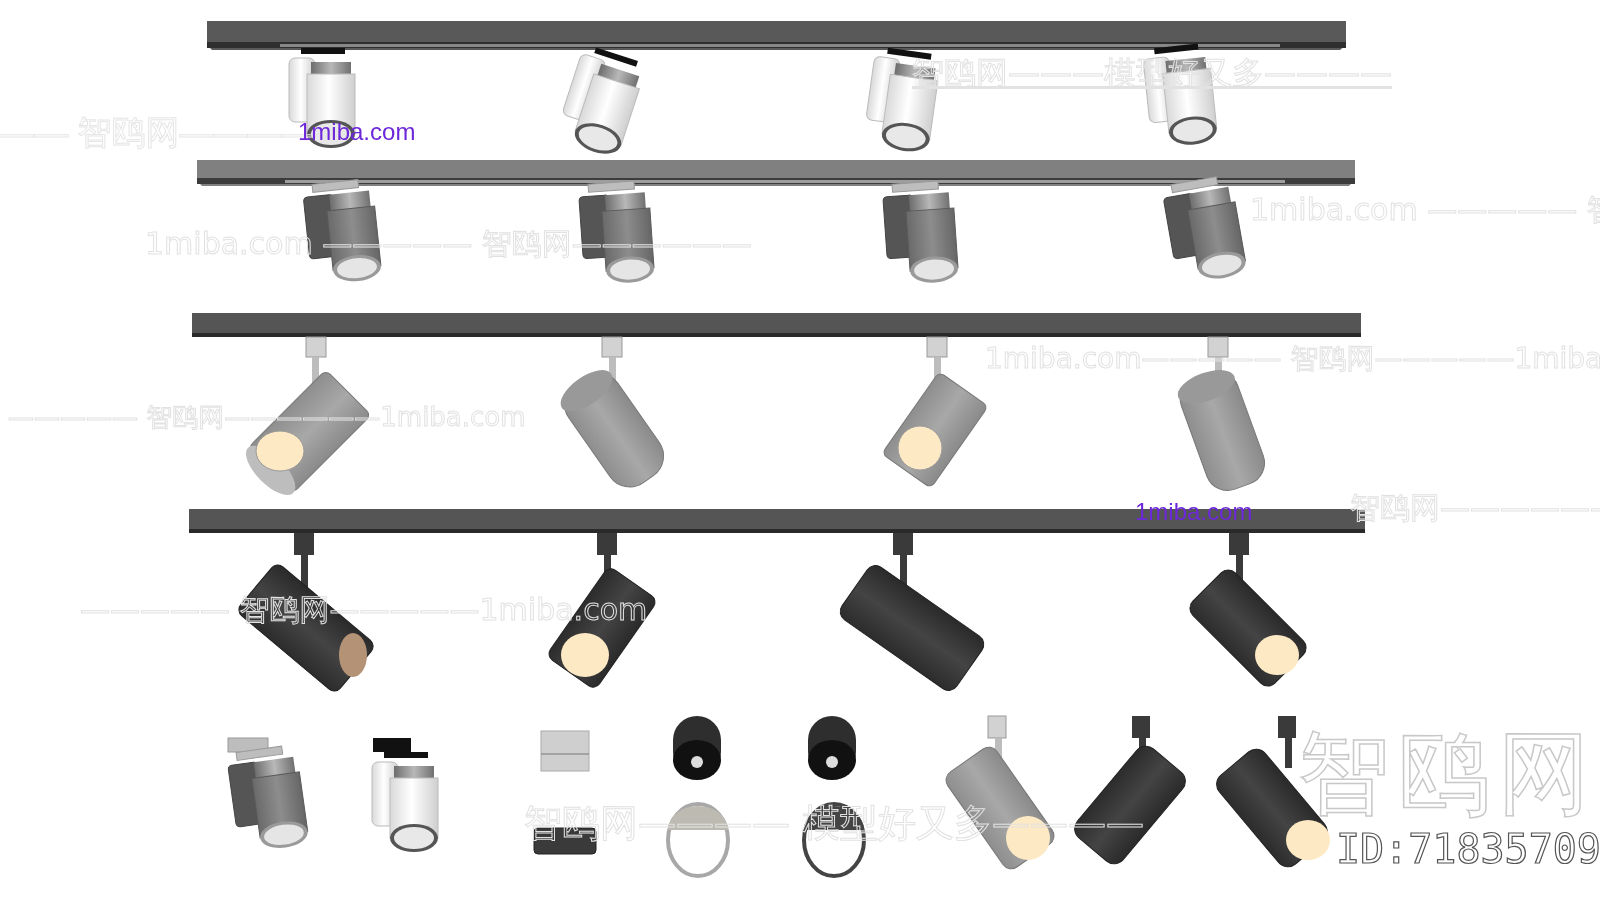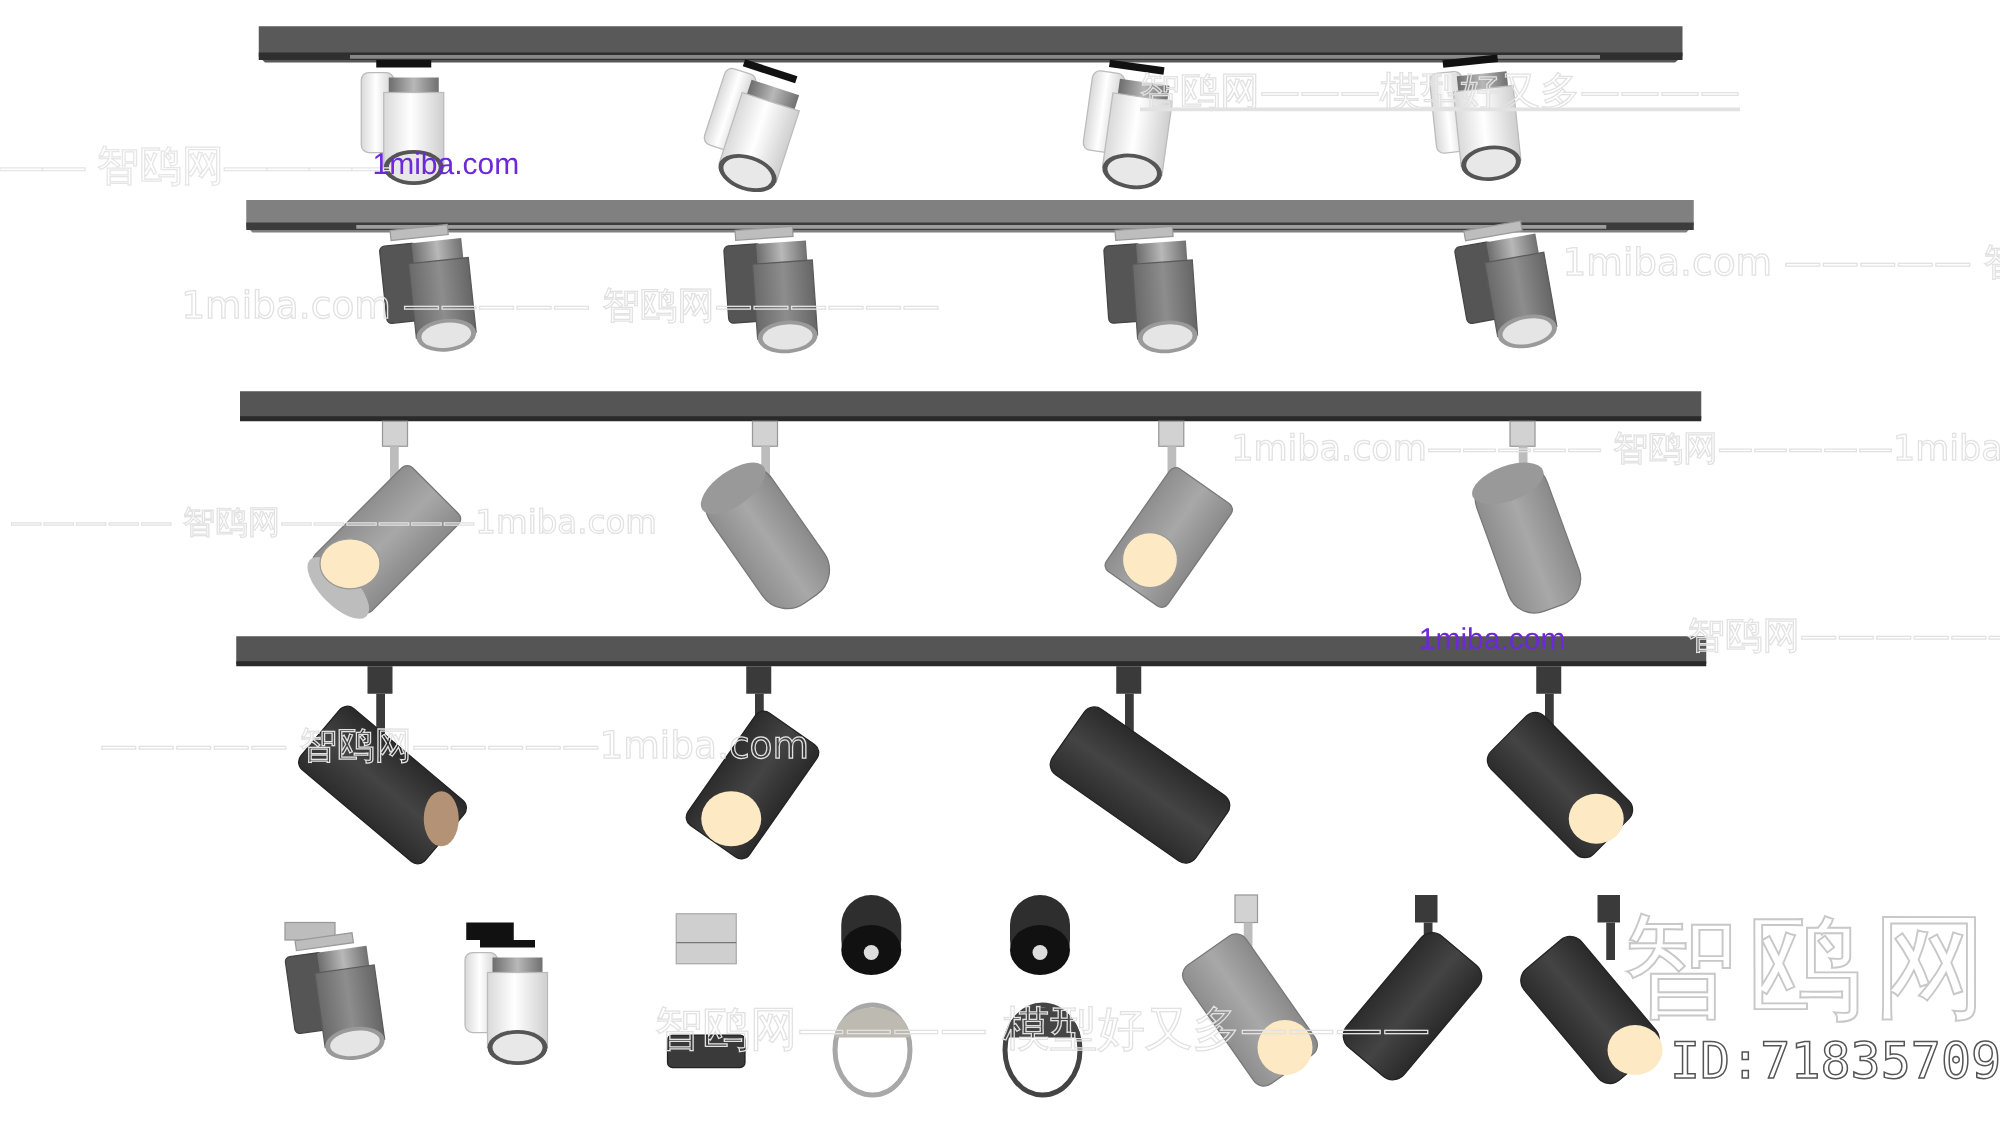--- a/index.html
+++ b/index.html
@@ -240,16 +240,16 @@
 
 <div class="wm-small" style="left:0;top:110px;font-size:34px;color:transparent;-webkit-text-stroke:1px #e6e6e6;">—— 智鸥网—————</div>
 <div class="wm-small" style="left:298px;top:118px;">1miba.com</div>
 <div class="wm" style="left:912px;top:52px;font-size:32px;text-decoration:underline;">智鸥网———模型好又多————</div>
 <div class="wm" style="left:145px;top:224px;font-size:30px;">1miba.com ————— 智鸥网——————</div>
 <div class="wm" style="left:1250px;top:190px;font-size:30px;">1miba.com ————— 智鸥网——————</div>
 <div class="wm" style="left:8px;top:400px;font-size:26px;">————— 智鸥网——————1miba.com</div>
 <div class="wm" style="left:985px;top:340px;font-size:28px;">1miba.com————— 智鸥网—————1miba.com</div>
 <div class="wm" style="left:1350px;top:488px;font-size:30px;">智鸥网——————</div>
 <div class="wm-small" style="left:1135px;top:498px;">1miba.com</div>
-<div class="wm" style="left:80px;top:576px;font-size:30px;">————— 智鸥网—————1miba.com</div>
+<div class="wm" style="left:80px;top:590px;font-size:30px;">————— 智鸥网—————1miba.com</div>
 <div class="wm" style="left:480px;top:798px;font-size:38px;margin-left:44px;">智鸥网———— 模型好又多————</div>
 <div class="wm-big" style="left:1298px;top:712px;">智鸥网</div>
 <div class="wm-id" style="left:1336px;top:826px;">ID:718357098</div>
 
 </body></html>

